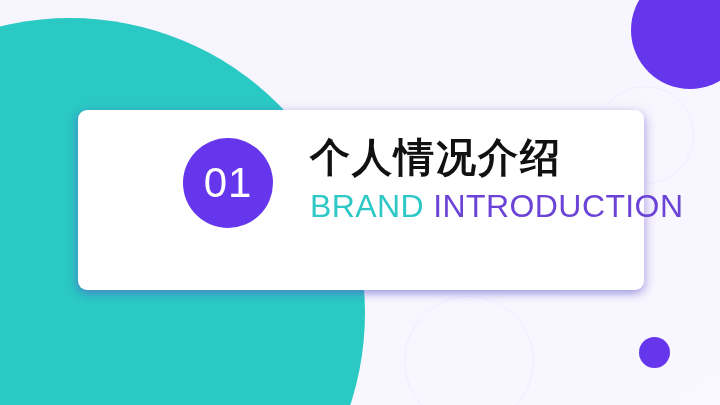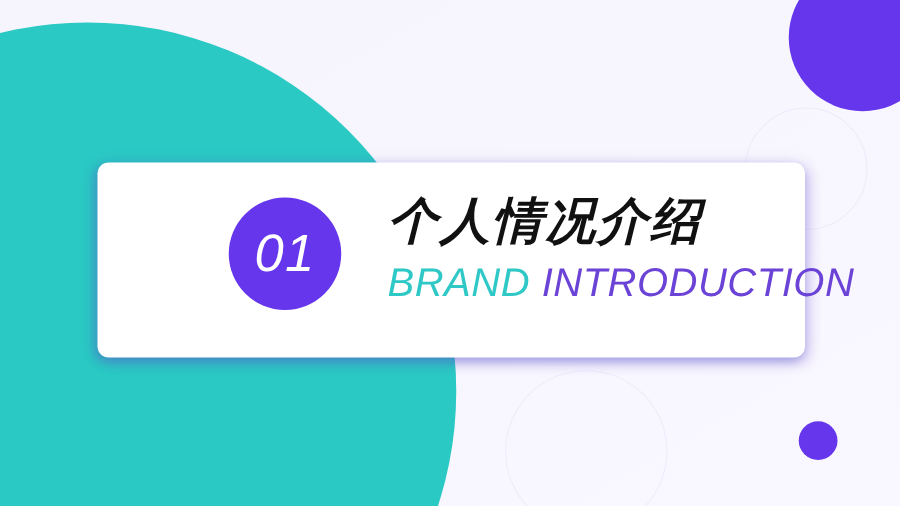--- a/index.html
+++ b/index.html
@@ -55,32 +55,31 @@
     border: 1px solid rgba(140, 110, 225, 0.07);
   }
   .ghost-ring.a { left: 404px; top: 296px; width: 128px; height: 128px; }
   .ghost-ring.b { left: 596px; top: 86px;  width: 96px;  height: 96px; }
 
   
 
   .card {
     position: absolute;
     left: 78px;
-    top: 130px;
+    top: 110px;
     width: 566px;
-    height: 156px;
+    height: 180px;
     background: #ffffff;
     border-radius: 9px;
     box-shadow:
       -3px 3px 7px rgba(78, 96, 200, 0.30),
        3px 4px 9px rgba(112, 74, 214, 0.26),
        0 2px 14px rgba(94, 82, 190, 0.13);
     display: flex;
     align-items: center;
-    font-style: italic;
   }
 
   .badge {
     position: absolute;
     left: 105px;
     top: 28px;
     width: 90px;
     height: 90px;
     border-radius: 50%;
     background: #6536ec;

